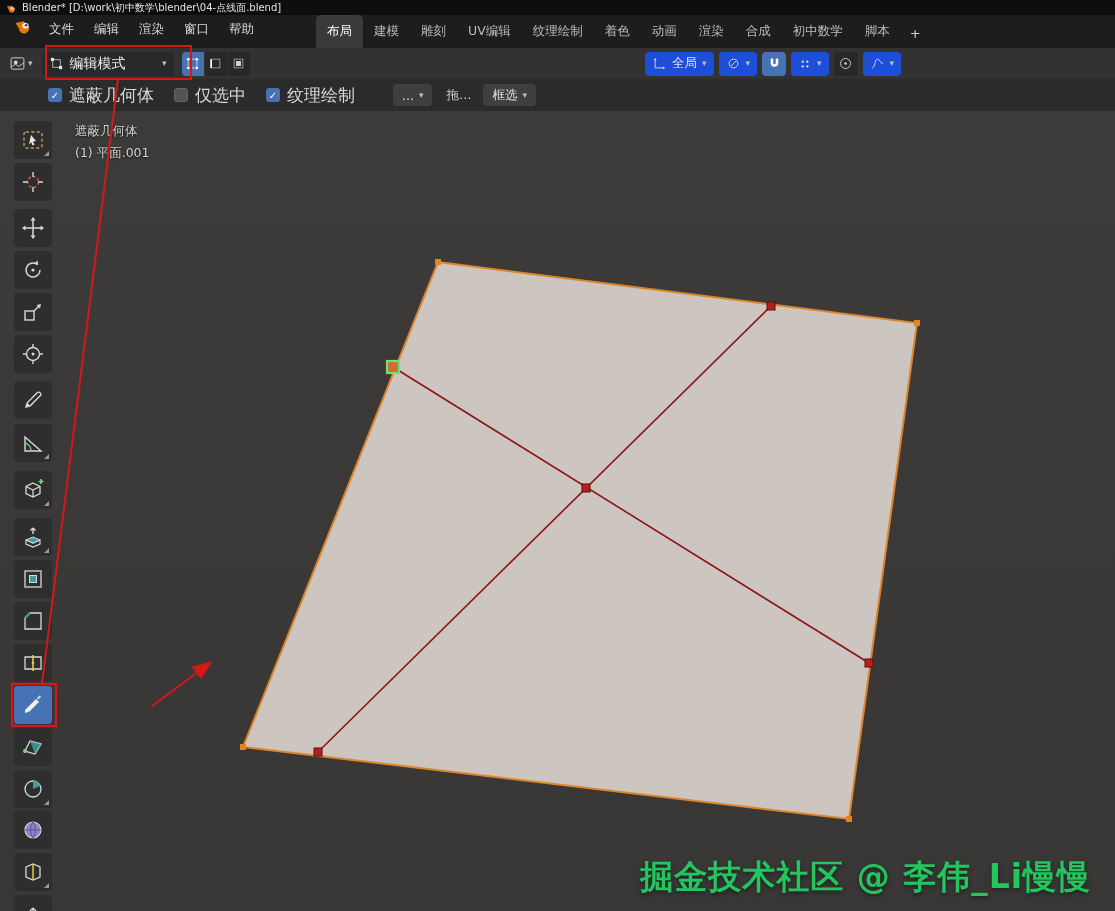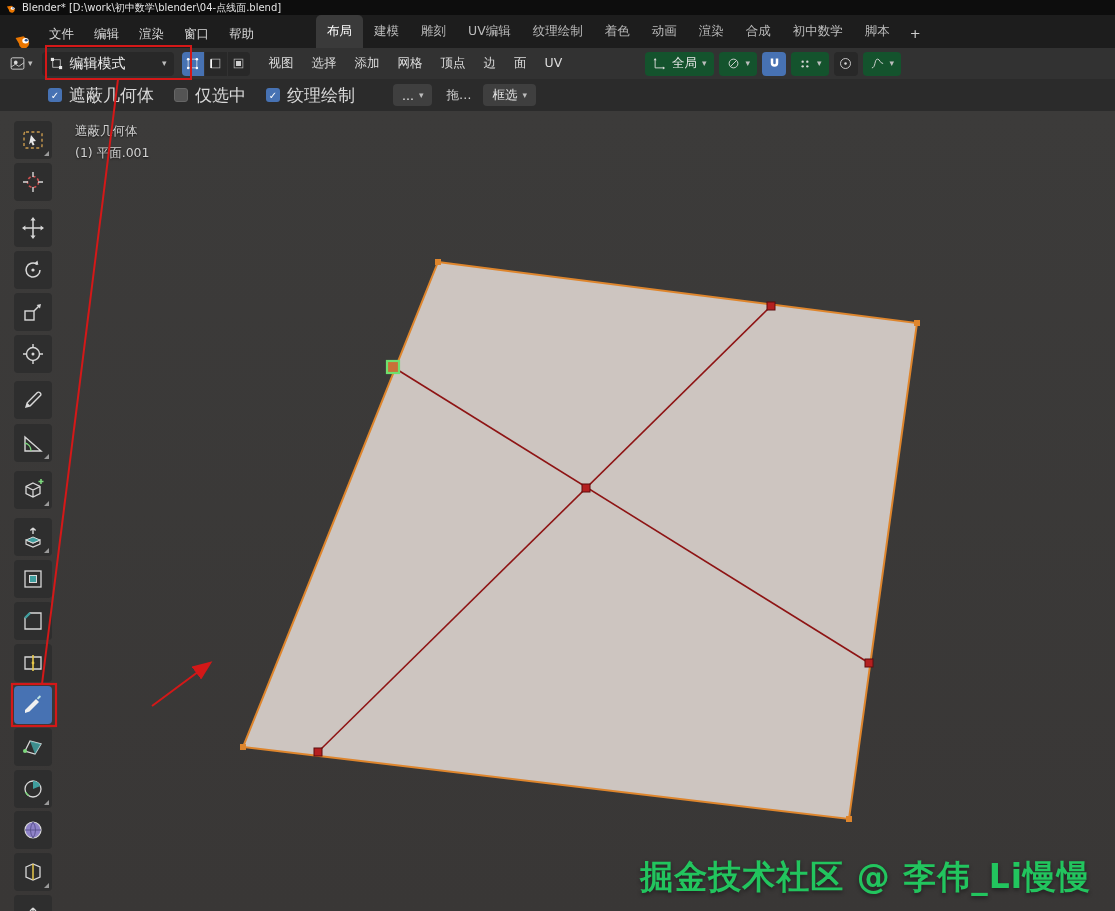--- a/index.html
+++ b/index.html
@@ -6,21 +6,21 @@
   html,body { width:1115px; height:911px; overflow:hidden; }
   body { position:relative; background:#3b3a39; font-family:"DejaVu Sans",sans-serif; }
 
   
   .titlebar { position:absolute; top:0; left:0; right:0; height:15px; background:#0d0d0d;
               display:flex; align-items:center; gap:5px; padding-left:6px; z-index:30; }
   .titlebar .txt { font-size:10px; color:#e3e3e3; white-space:nowrap; }
 
   
   .menubar { position:absolute; top:15px; left:0; right:0; height:34px; background:#1d1d1d;
-             display:flex; align-items:flex-end; padding-left:8px; z-index:30; }
+             display:flex; align-items:flex-start; padding-left:8px; z-index:30; }
   .logo-btn { display:flex; align-items:center; padding:0 6px; }
   .menu-item { font-size:12.5px; color:#d8d8d8; padding:6px 10px; border-radius:4px; white-space:nowrap; }
   .tabs { display:flex; align-items:flex-end; height:100%; margin-left:26px;padding-left:26px; }
   .tab { font-size:12.5px; color:#bcbcbc; padding:8px 11px 9px; white-space:nowrap; }
   .tab.active { background:#3a3a3a; color:#ffffff; border-radius:5px 5px 0 0; }
   .add-tab { font-size:13px; color:#d0d0d0; padding:8px 9px; }
 
   
   .vheader { position:absolute; top:48px; left:0; right:0; height:31px; background:#323232;
              display:flex; align-items:center; padding:0 6px; z-index:30; }
@@ -29,21 +29,21 @@
   .mode-dd { display:flex; align-items:center; gap:6px; background:#282828; height:24px;
              padding:0 7px; border-radius:4px; margin-left:6px; width:132px; }
   .mode-dd .lbl { flex:1; font-size:14px; color:#ececec; white-space:nowrap; }
   .selmode { display:flex; gap:1px; margin-left:8px; }
   .smb { width:22px; height:24px; background:#282828; display:flex; align-items:center; justify-content:center; }
   .smb:first-child { border-radius:4px 0 0 4px; } .smb:last-child { border-radius:0 4px 4px 0; }
   .smb.active { background:#4772b3; }
   .hmenus { display:flex; margin-left:10px; }
   .hmenu { font-size:12.5px; color:#dcdcdc; padding:5px 9px; white-space:nowrap; }
   .hright { position:absolute; left:645px; top:3px; height:25px; display:flex; align-items:center; gap:5px; }
-  .dd { display:flex; align-items:center; gap:5px; background:#14532d; height:24px; padding:0 7px; border-radius:4px; }
+  .dd { display:flex; align-items:center; gap:5px; background:#1d4ed8; height:24px; padding:0 7px; border-radius:4px; }
   .dd .lbl { font-size:12.5px; color:#e6e6e6; white-space:nowrap; }
   .sqbtn { width:24px; height:24px; background:#282828; border-radius:4px;
            display:flex; align-items:center; justify-content:center; }
   .sqbtn.on { background:#4772b3; }
 
   
   .toolsettings { position:absolute; top:79px; left:0; right:0; height:32px; background:#2b2b2b;
                   display:flex; align-items:center; padding-left:48px; z-index:30; }
   .cbgroup { display:flex; align-items:center; gap:7px; margin-right:20px; }
   .cb { width:14px; height:14px; border-radius:3px; display:flex; align-items:center;
@@ -302,30 +302,20 @@
         </svg>
     </span>
     <span class="smb">
       <svg width="15" height="15" viewBox="0 0 24 24">
           <rect x="5" y="5" width="14" height="14" fill="none" stroke="#b5b5b5" stroke-width="1.2"></rect>
           <rect x="8" y="8" width="8" height="8" fill="#cfcfcf"></rect>
         </svg>
     </span>
   </div>
 
-  <div class="hmenus">
-    <span class="hmenu">视图</span>
-    <span class="hmenu">选择</span>
-    <span class="hmenu">添加</span>
-    <span class="hmenu">网格</span>
-    <span class="hmenu">顶点</span>
-    <span class="hmenu">边</span>
-    <span class="hmenu">面</span>
-    <span class="hmenu">UV</span>
-  </div>
 
   <div class="hright">
     <div class="dd">
       <svg width="15" height="15" viewBox="0 0 24 24">
           <path d="M5 19V6M5 19h13" stroke="#d8d8d8" stroke-width="1.5" fill="none"></path>
           <path d="M5 3L2.6 6.6h4.8z" fill="#d8d8d8"></path>
           <path d="M21 19l-3.6-2.4v4.8z" fill="#d8d8d8"></path>
         </svg>
       <span class="lbl">全局</span>
       <span class="chev">▾</span>

